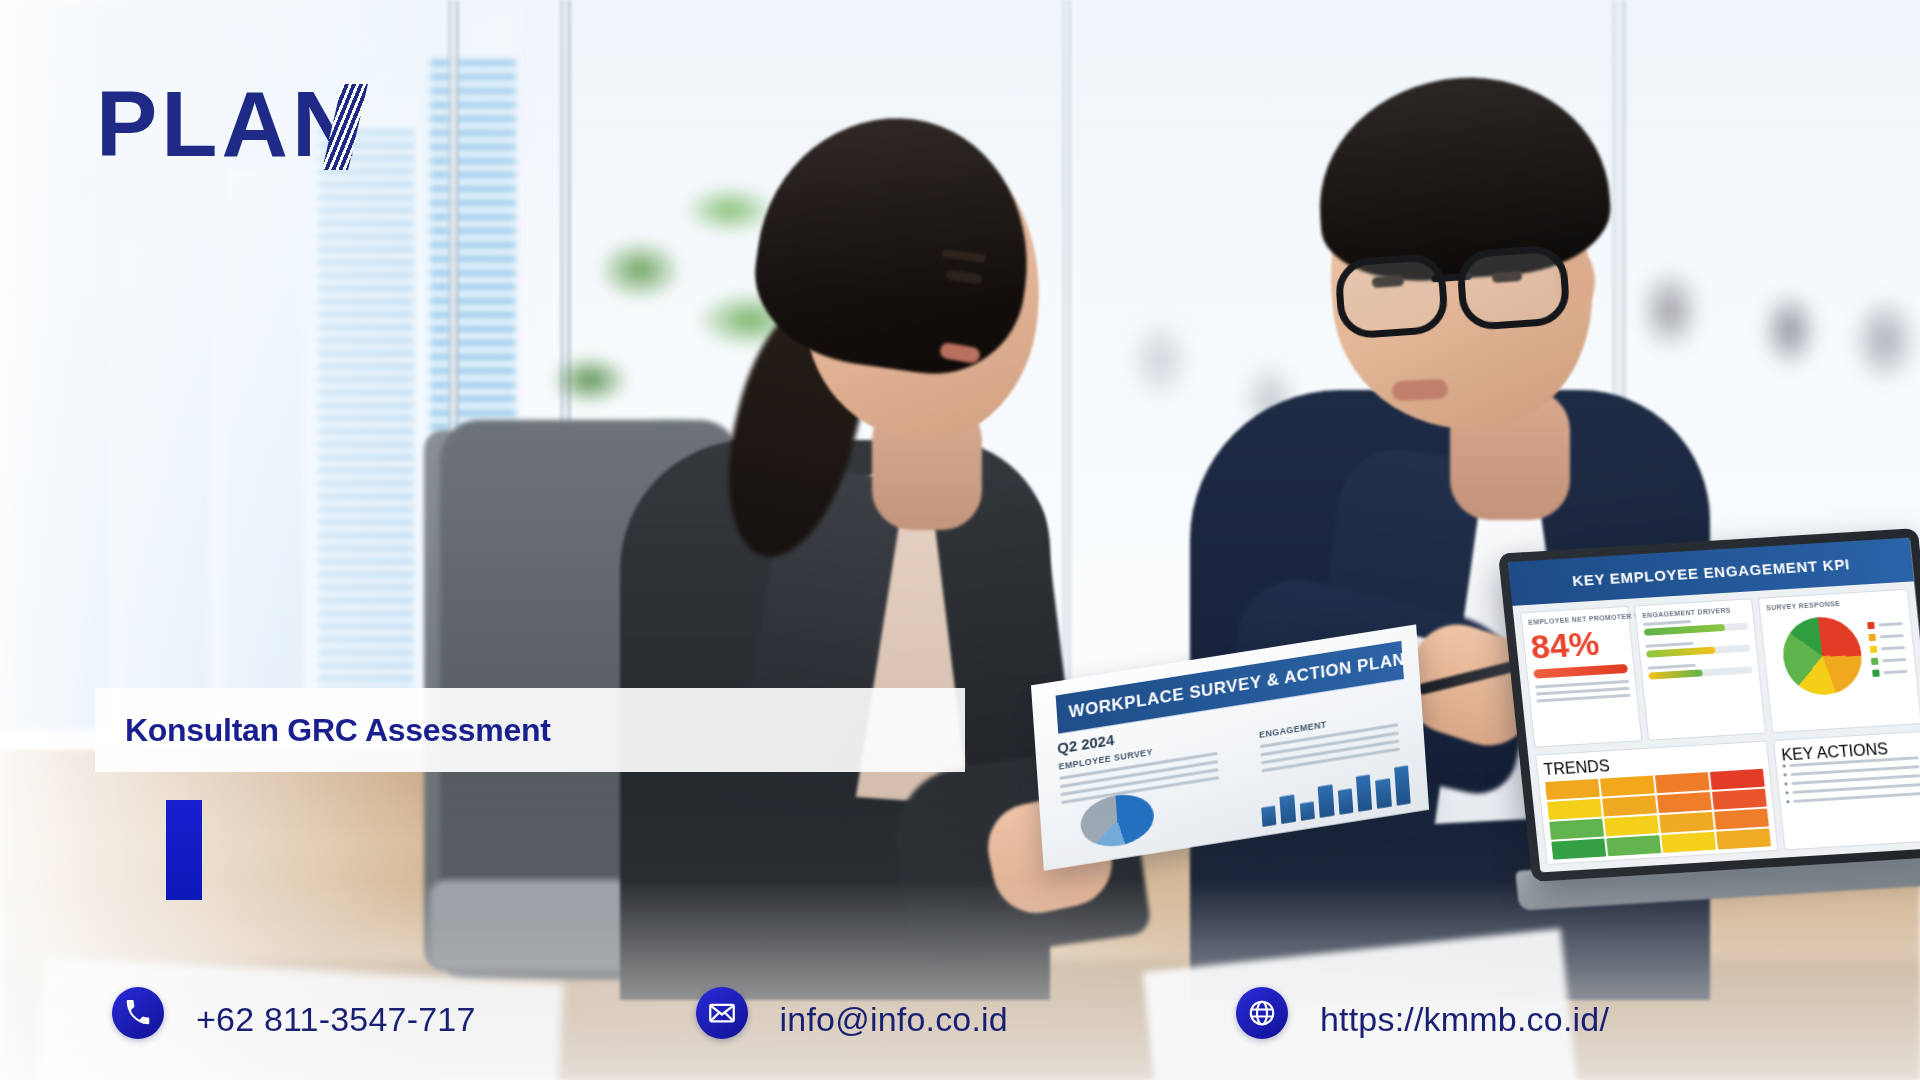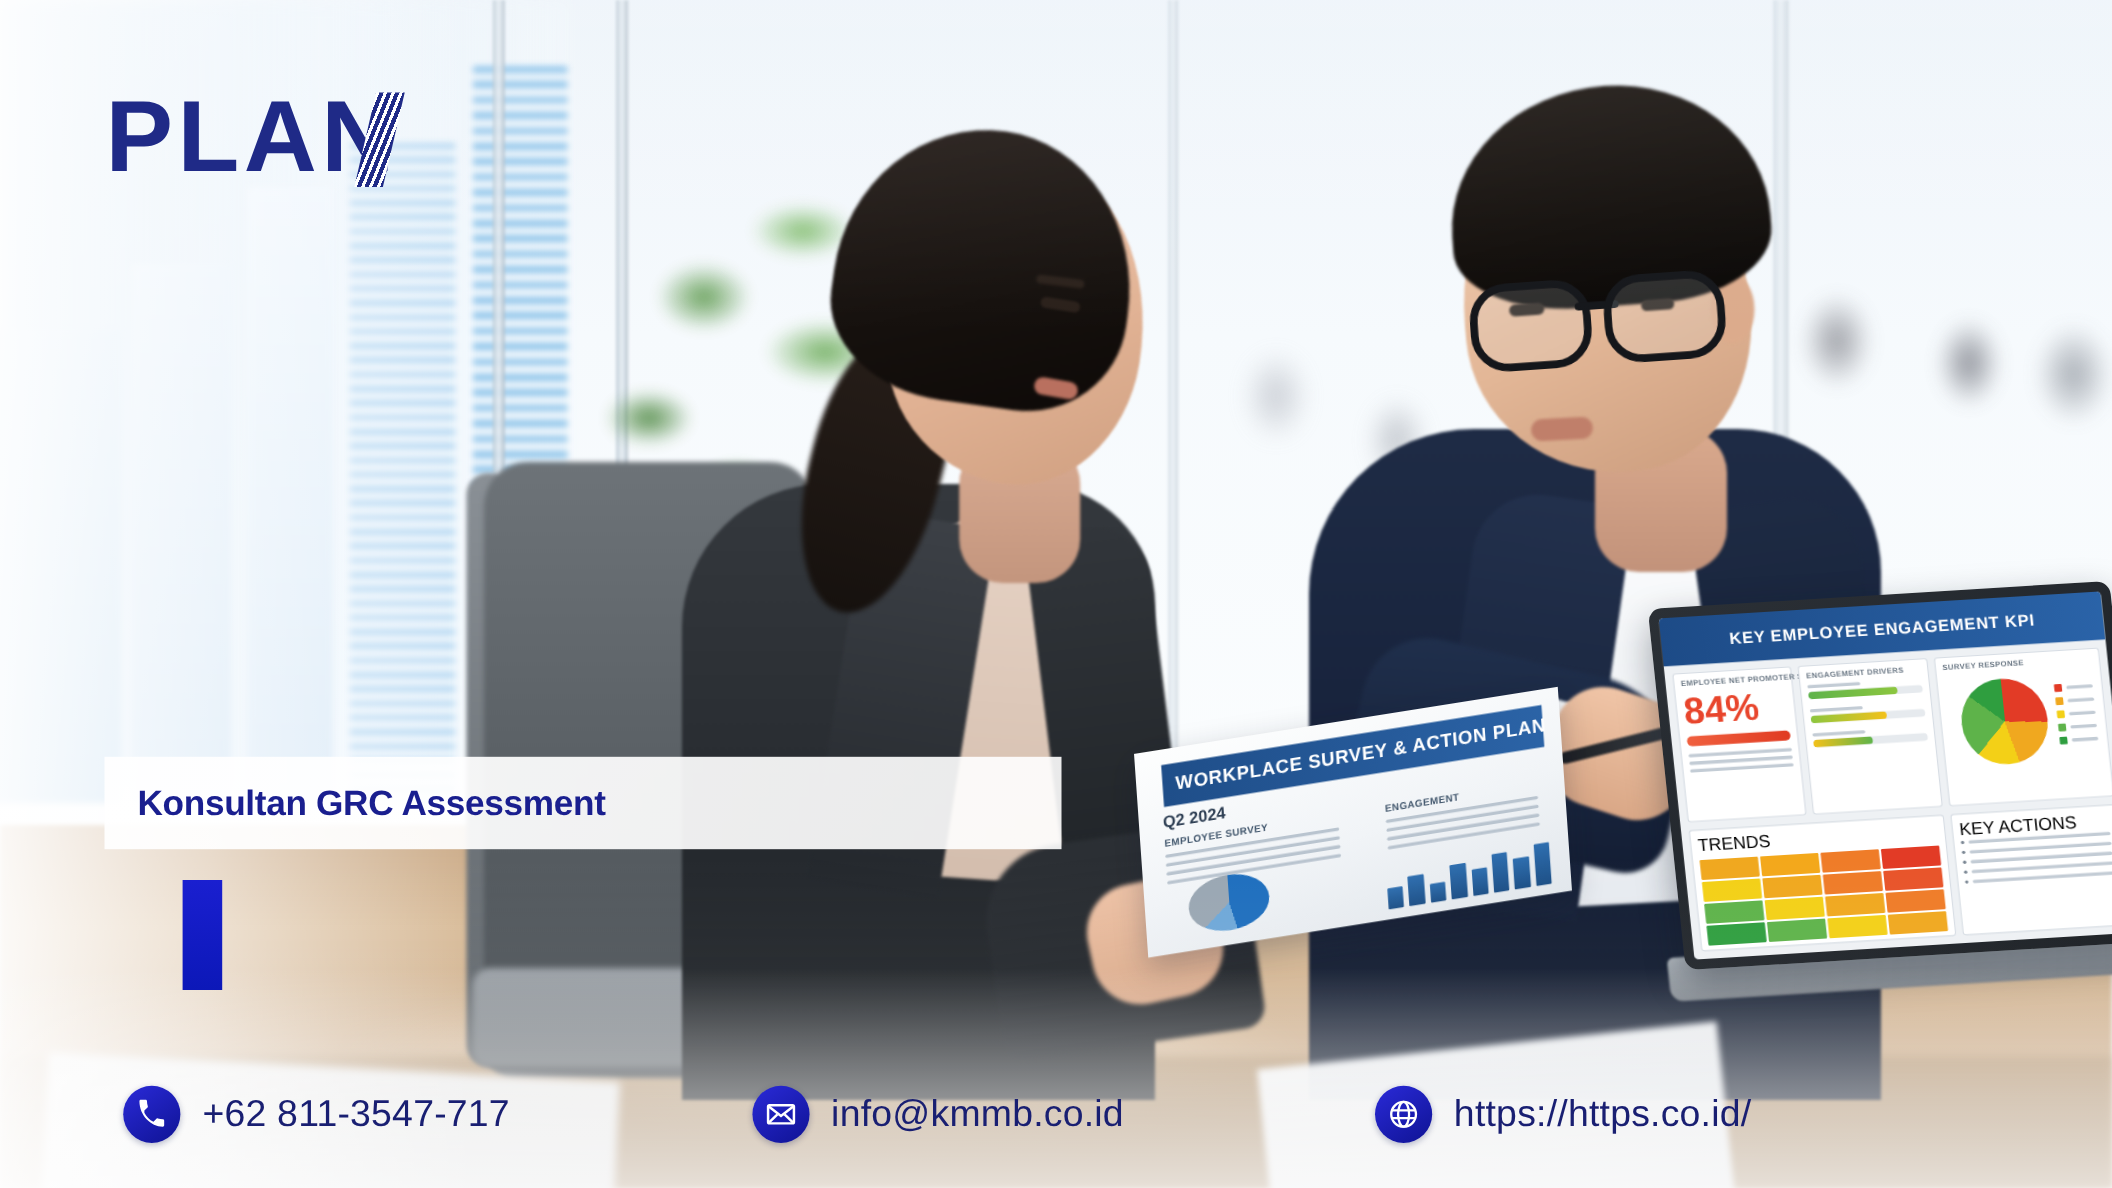--- a/index.html
+++ b/index.html
@@ -376,21 +376,21 @@
   }
   .subtitle{
     font-size:40px;font-weight:400;color:#141a8c;
     padding-left:58px;white-space:nowrap;
   }
 
   .contact-row{
     position:absolute;left:0;top:968px;width:1920px;height:90px;
     display:flex;align-items:center;
   }
-  .citem{display:flex;align-items:center;gap:20px;}
+  .citem{display:flex;align-items:flex-end;gap:32px;}
   .c1{margin-left:112px;}
   .c2{margin-left:220px;}
   .c3{margin-left:228px;}
   .cicon{
     width:52px;height:52px;border-radius:50%;
     background:linear-gradient(145deg,#2a2ad8,#0f1394);
     display:flex;align-items:center;justify-content:center;flex:none;
     box-shadow:0 2px 6px rgba(10,20,80,.28);
   }
   .cicon svg{width:30px;height:30px;display:block;}
@@ -642,28 +642,28 @@
     </div>
 
     <div class="citem c2">
       <span class="cicon">
         <svg viewBox="0 0 24 24" fill="none" stroke="#fff" stroke-width="1.8">
           <rect x="2.6" y="5.4" width="18.8" height="13.2" rx="1"></rect>
           <path d="M2.9 6.1 12 13.2l9.1-7.1"></path>
           <path d="M3.2 18.1 9.4 12M20.8 18.1 14.6 12"></path>
         </svg>
       </span>
-      <span class="ctext">info@kmmb.co.id</span>
+      <span class="ctext">info@info.co.id</span>
     </div>
 
     <div class="citem c3">
       <span class="cicon">
         <svg viewBox="0 0 24 24" fill="none" stroke="#fff" stroke-width="1.7">
           <circle cx="12" cy="12" r="9"></circle>
           <ellipse cx="12" cy="12" rx="4" ry="9"></ellipse>
           <path d="M3.2 9.2h17.6M3.2 14.8h17.6"></path>
         </svg>
       </span>
-      <span class="ctext">https://https.co.id/</span>
+      <span class="ctext">https://kmmb.co.id/</span>
     </div>
 
   </div>
 </div>
 
 </body></html>

